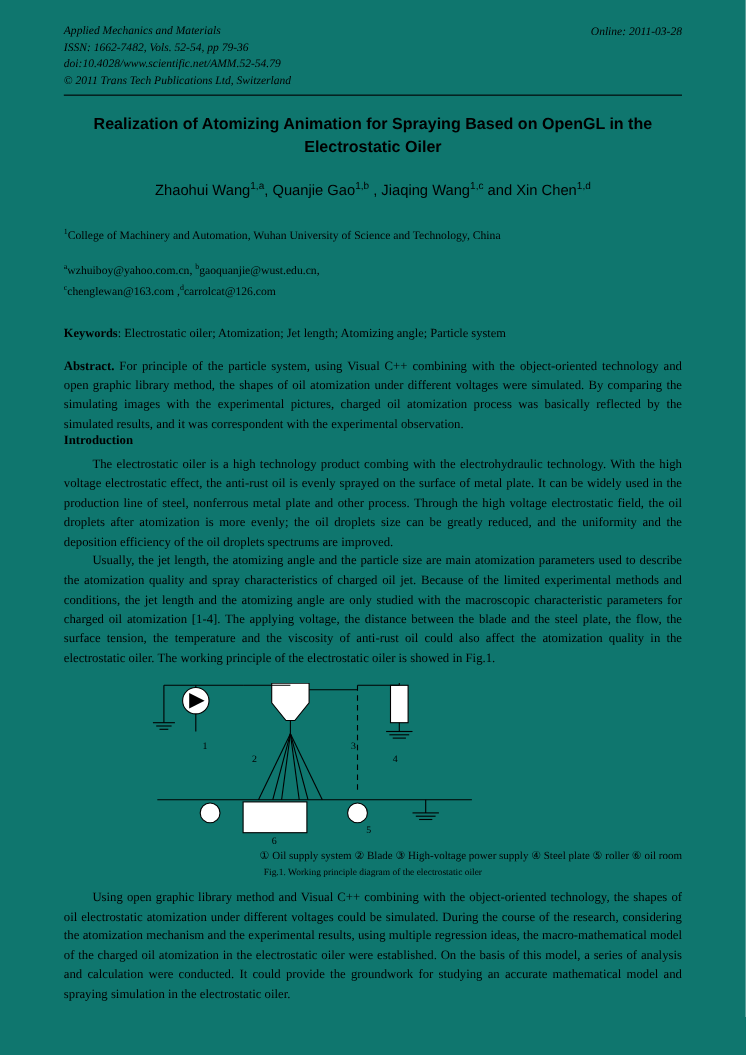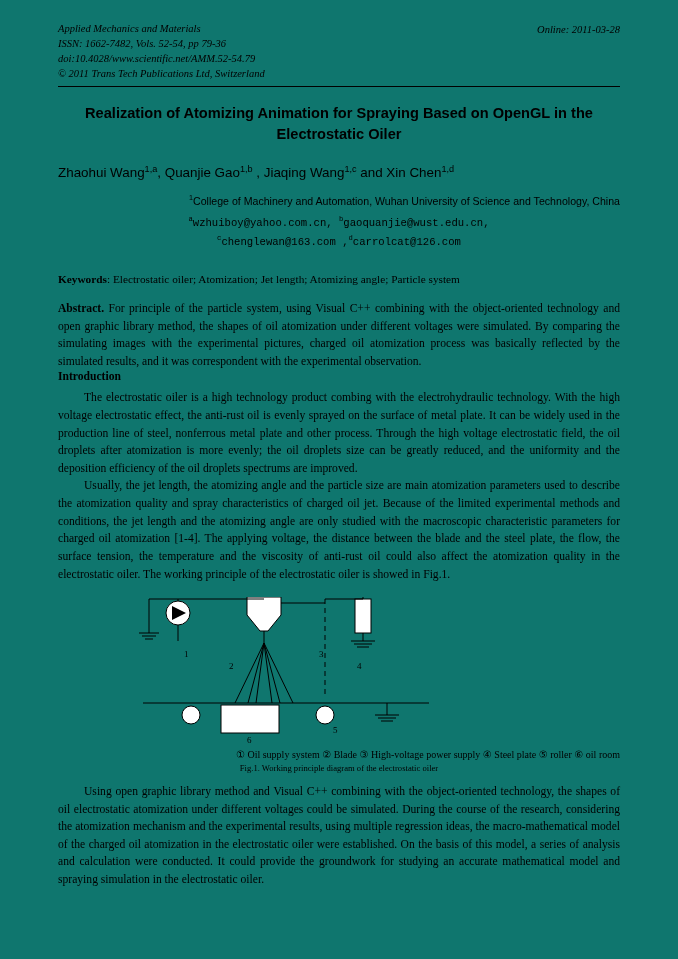--- a/index.html
+++ b/index.html
@@ -42,34 +42,34 @@
     font-family: "Liberation Sans", sans-serif;
     font-weight: bold;
     font-size: 14.6px;
     text-align: center;
     line-height: 1.45;
     margin: 0 10px 18px 10px;
   }
   .authors {
     font-family: "Liberation Sans", sans-serif;
     font-size: 13.4px;
-    margin-bottom: 10px;
+    text-align: center;
+    margin-bottom: 24px;
     line-height: 1.5;
   }
   .affil {
-    font-family: Liberation Sans, sans-serif;
+    font-family: Liberation Serif, serif;
     font-size: 10.6px;
-    text-align: right;
+    text-align: left;
     line-height: 1.6;
-    margin-bottom: 4px;
+    margin-bottom: 14px;
   }
   .emails {
-    font-family: Liberation Mono, monospace;
+    font-family: Liberation Serif, serif;
     font-size: 10.6px;
-    text-align: center;
     line-height: 1.75;
   }
   sup {
     font-size: 0.68em;
     vertical-align: super;
     line-height: 0;
   }
   .keywords {
     font-size: 11.3px;
     margin-top: 20px;

